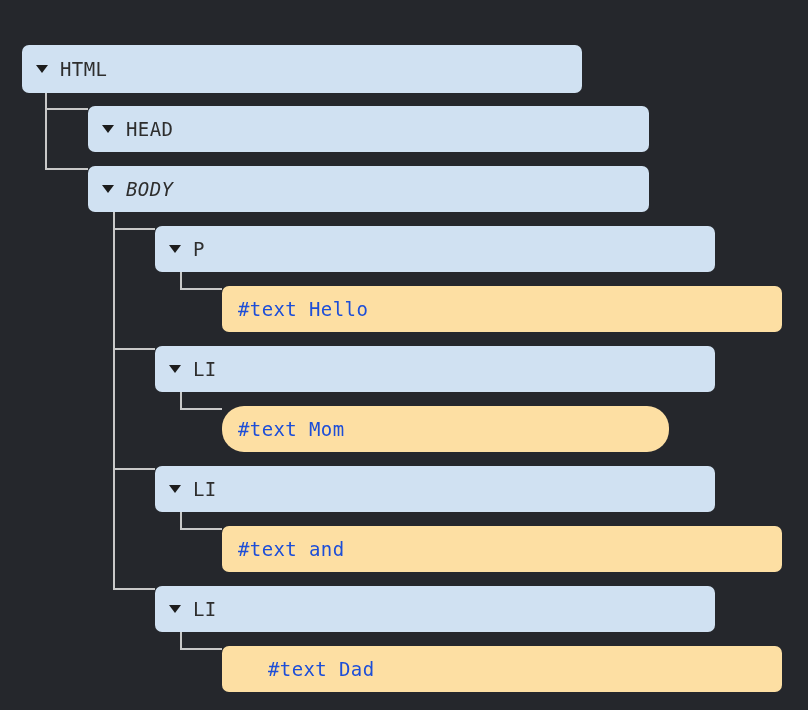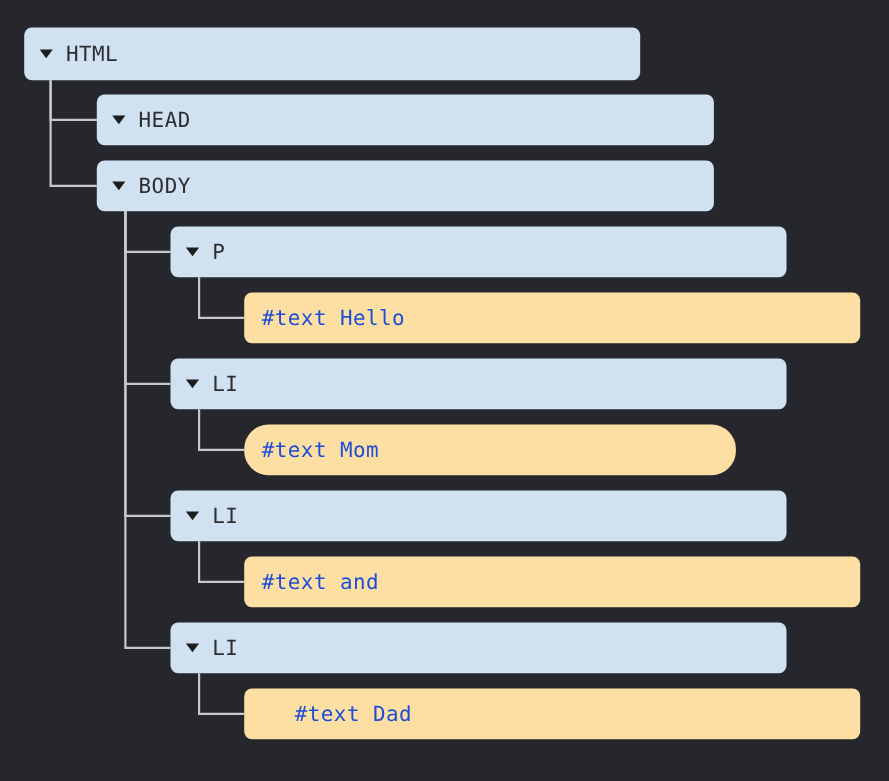--- a/index.html
+++ b/index.html
@@ -25,20 +25,21 @@
   }
   .node {
     position: absolute;
     box-sizing: border-box;
     border-radius: 7px;
     display: flex;
     align-items: center;
     height: 46px;
     padding-left: 14px;
     white-space: nowrap;
+    margin-top: 20px;
   }
   .node.element {
     background: #d0e1f2;
   }
   .node.textnode {
     background: #fddfa3;
   }
   .twisty {
     display: inline-block;
     width: 0;
@@ -82,21 +83,21 @@
     </svg>
   <div id="node-layer">
       <div class="node element root" style="left: 22px; top: 25px; width: 560px; height: 48px;">
         <span class="twisty"></span>
         <span class="node-label">HTML</span>
       </div>
       <div class="node element" style="left: 88px; top: 86px; width: 561px; height: 46px;">
         <span class="twisty"></span>
         <span class="node-label">HEAD</span>
       </div>
-      <div class="node element" style="left: 88px; top: 146px; width: 561px; height: 46px;">
+      <div class="node element" style="left: 88px; top: 146px; width: 561px; height: 46px; font-style: italic;">
         <span class="twisty"></span>
         <span class="node-label">BODY</span>
       </div>
       <div class="node element" style="left: 155px; top: 206px; width: 560px; height: 46px;">
         <span class="twisty"></span>
         <span class="node-label">P</span>
       </div>
       <div class="node textnode" style="left: 222px; top: 266px; width: 560px; height: 46px;">
         <span class="node-label">#text Hello</span>
       </div>

